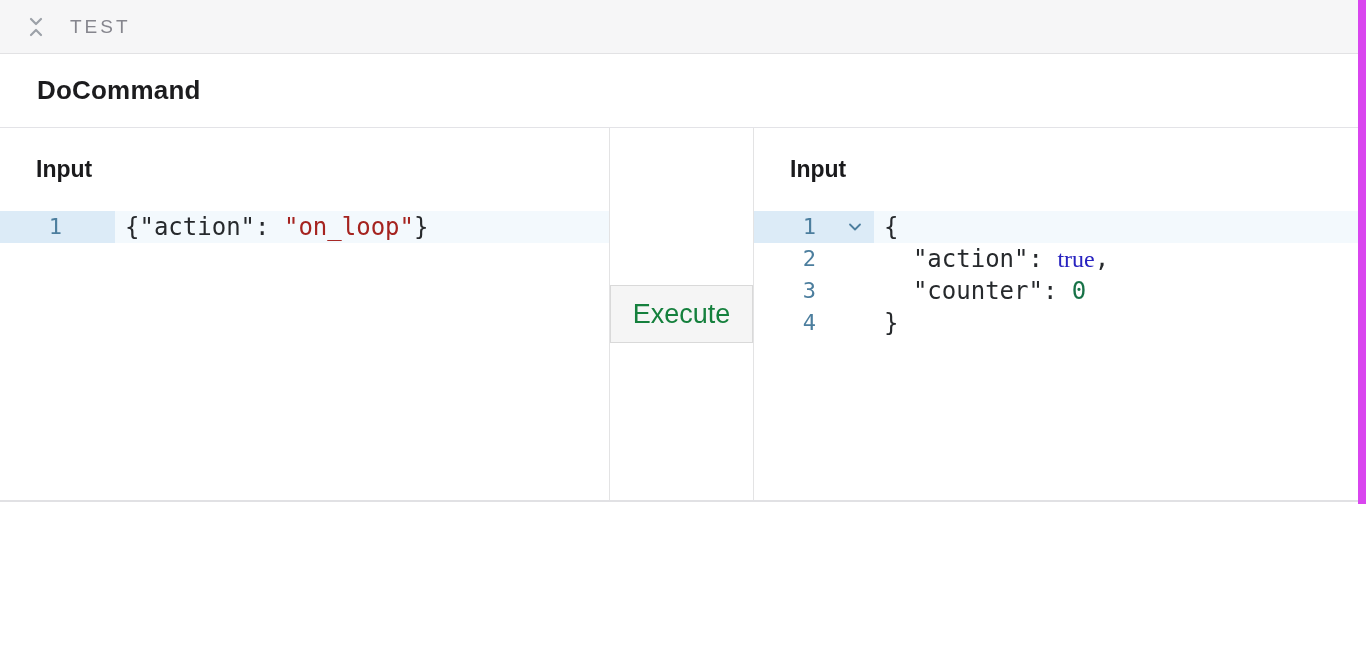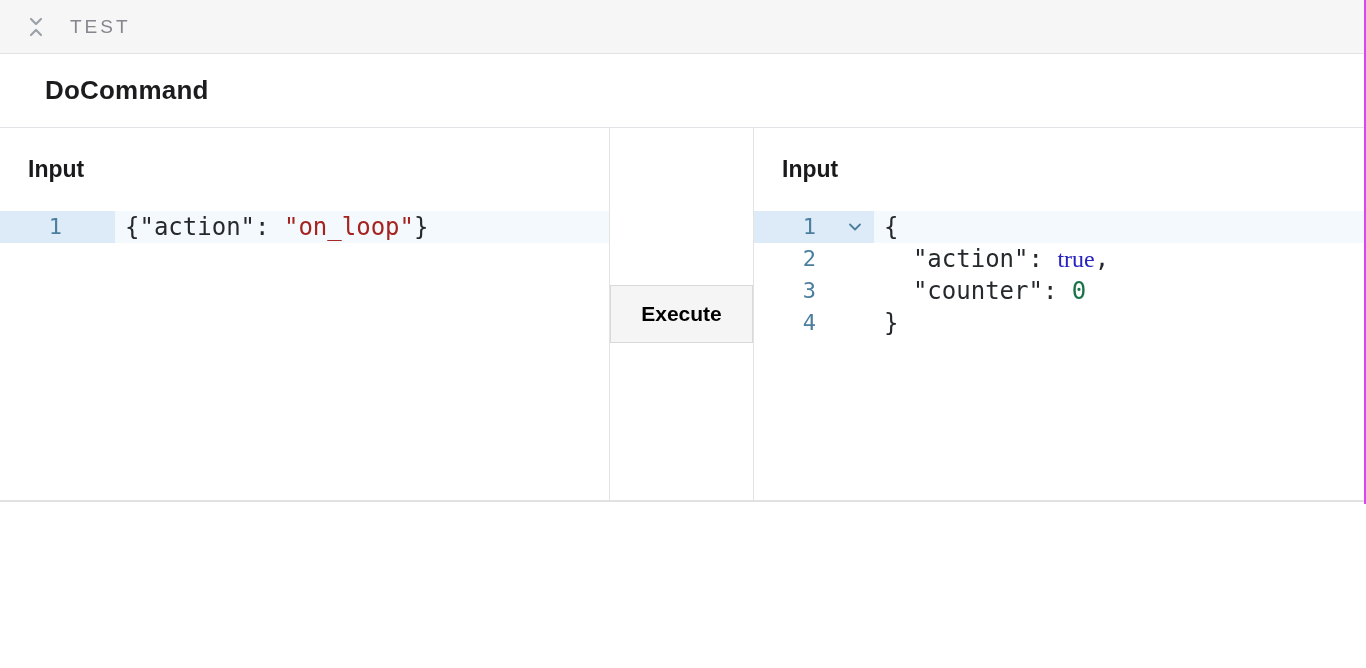--- a/index.html
+++ b/index.html
@@ -5,21 +5,21 @@
   * { box-sizing: border-box; }
   html, body { margin: 0; padding: 0; background: #ffffff; }
   body {
     width: 1366px; height: 668px;
     font-family: "Liberation Sans", sans-serif;
     overflow: hidden;
   }
   .app {
     width: 1366px; height: 504px;
     display: flex; flex-direction: column;
-    border-right: 2px solid #d946ef;
+    border-right: 8px solid #d946ef;
     padding-bottom: 2px;
   }
   
   .topbar {
     height: 54px; flex: none;
     background: #f6f6f7;
     border-bottom: 1px solid #e2e2e4;
     display: flex; align-items: center;
     padding-left: 26px; gap: 24px;
   }
@@ -35,21 +35,21 @@
   }
   
   .title-row {
     height: 74px; flex: none;
     background: #ffffff;
     border-bottom: 1px solid #e3e3e7;
     display: flex; align-items: center;
     padding-left: 33px;
   }
   .command-title {
-    margin: 12px;
+    margin: 4px;
     font-size: 26px; font-weight: 700;
     color: #1c1c1e; letter-spacing: 0.2px;
   }
   
   .main {
     flex: 1;
     display: flex;
     border-bottom: 2px solid #e1e1e4;
     overflow: hidden;
   }
@@ -61,28 +61,27 @@
     border-left: 1px solid #e3e3e4;
     border-right: 1px solid #e3e3e4;
     display: flex; align-items: center;
     background: #fff;
   }
   .execute-btn {
     width: 100%; height: 58px;
     background: #f5f5f5;
     border: 1px solid #d9d9d9;
     font-family: "Liberation Sans", sans-serif;
-    font-size: 21px; color: #000000;
+    font-size: 27px; color: #15803d;
     cursor: pointer;
-    font-weight: bold;
   }
   .panel-header {
     height: 83px;
     display: flex; align-items: center;
-    padding-left: 28px;
+    padding-left: 36px;
   }
   .panel-header h2 {
     margin: 0;
     font-size: 23px; font-weight: 700;
     color: #1a1a1c;
   }
   
   .editor {
     font-family: "DejaVu Sans Mono", monospace;
     font-size: 24px;

